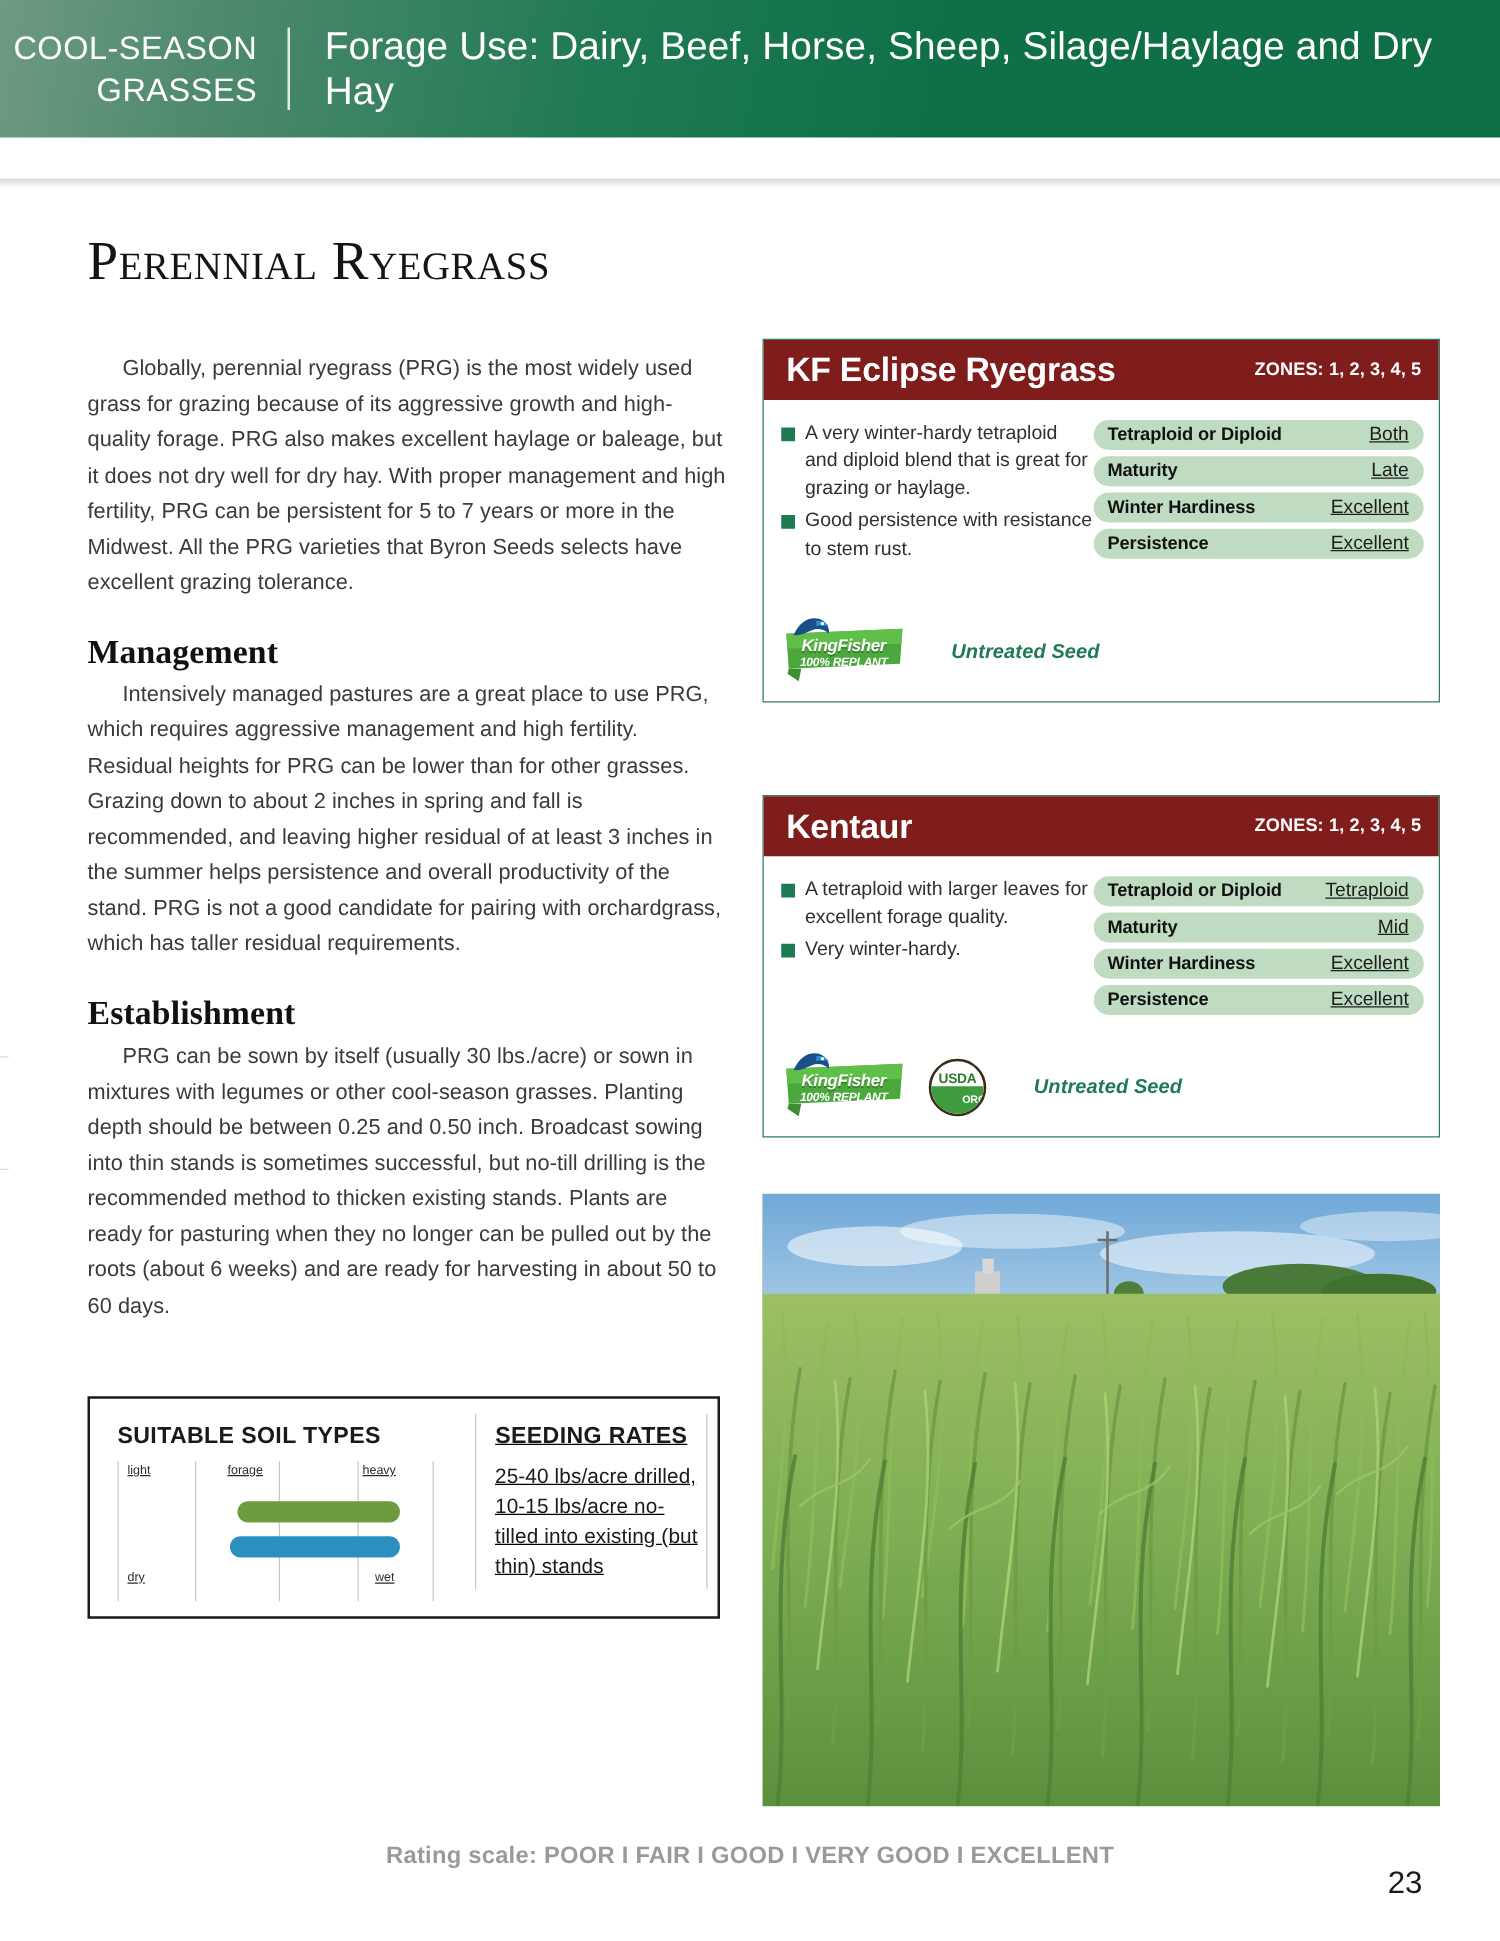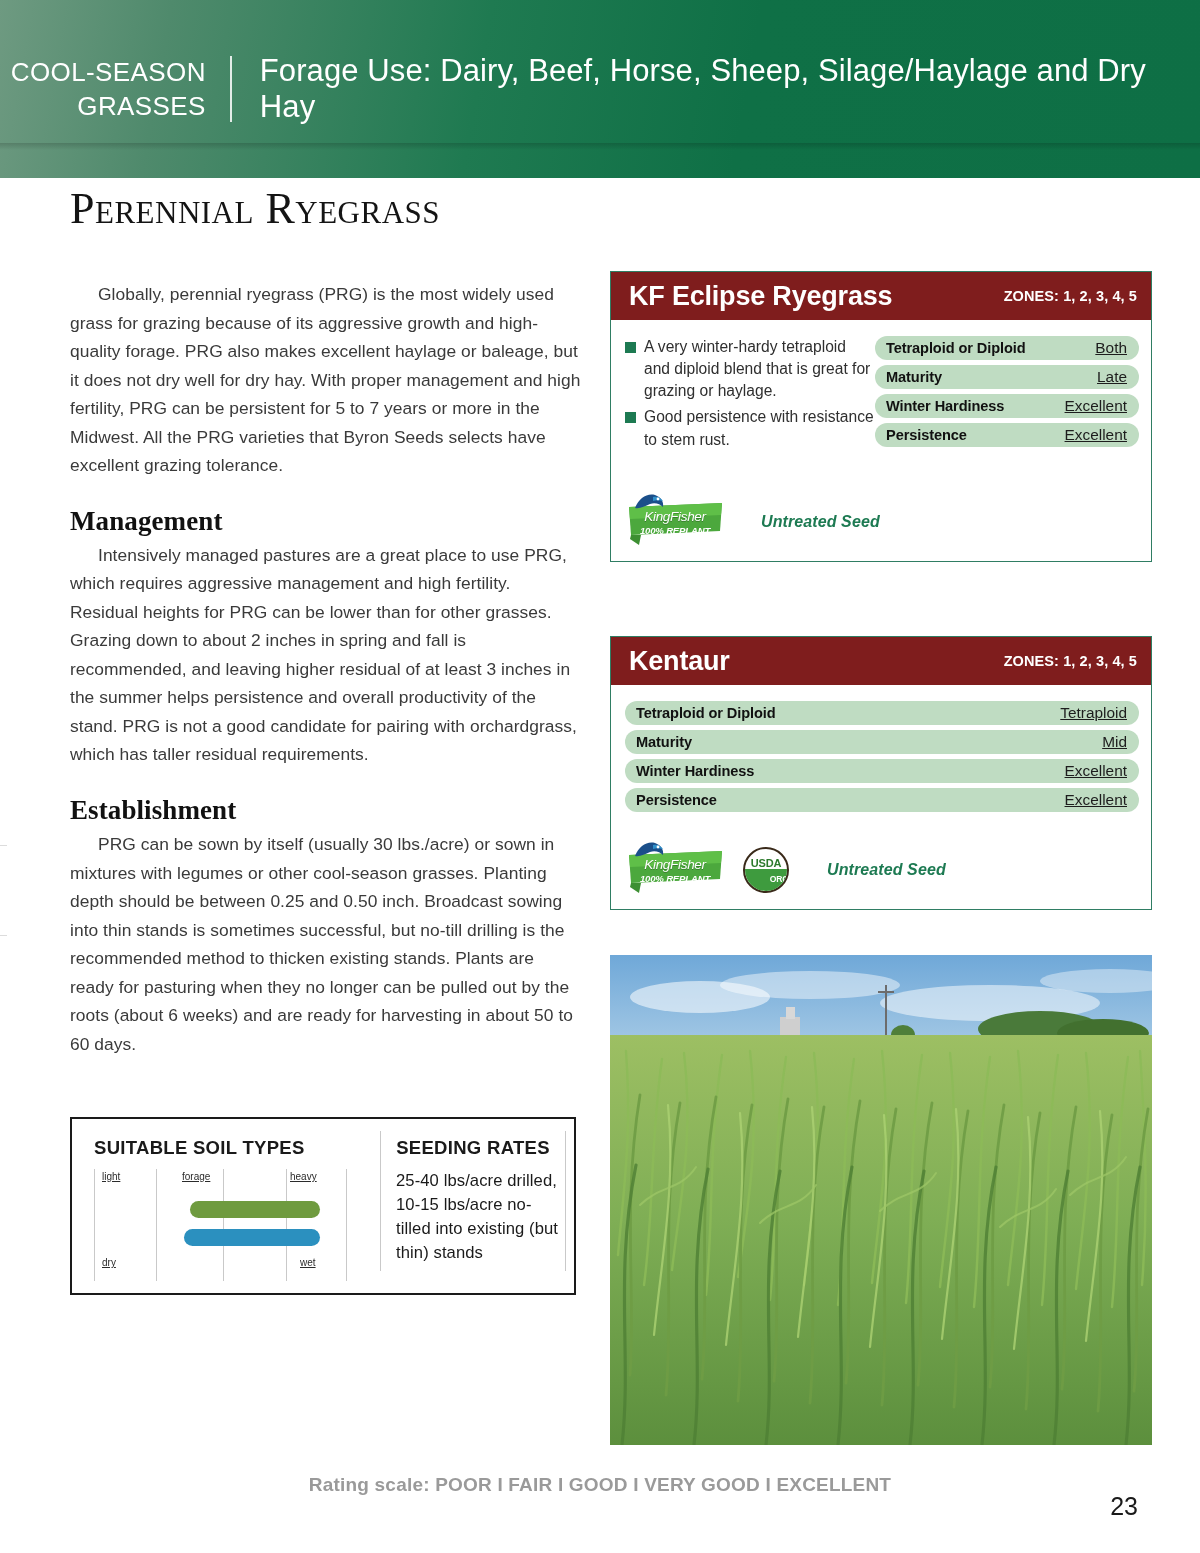--- a/index.html
+++ b/index.html
@@ -6,21 +6,21 @@
   html, body {
     width: 1200px; height: 1553px;
     background: #ffffff;
     font-family: "Liberation Sans", sans-serif;
     overflow: hidden;
   }
   .page { position: relative; width: 1200px; height: 1553px; background: #fff; }
 
   
   .banner {
-    position: absolute; left: 0; top: 0; width: 1200px; height: 178px;
+    position: absolute; left: 0; top: 0; width: 1200px; height: 110px;
     background: linear-gradient(100deg, #6e9a81 0%, #4f8a6c 14%, #1f7a51 40%, #0f7046 62%, #0e6f45 100%);
     display: flex; align-items: center;
   }
   .banner-kicker {
     width: 232px; text-align: right; padding-right: 24px;
     color: #ffffff; font-size: 26px; letter-spacing: .4px; line-height: 1.32;
     font-weight: 400;
   }
   .banner-divider {
     width: 2px; height: 66px; background: rgba(255,255,255,.85);
@@ -57,21 +57,21 @@
   .sec-block { margin-bottom: 8px; }
 
   
   .soilbox {
     position: absolute; left: 70px; top: 1117px;
     width: 506px; height: 178px;
     border: 2.5px solid #1a1a1a; background: #fff;
     display: flex;
   }
   .soil-left { width: 308px; padding: 18px 12px 10px 22px; position: relative; }
-  .soil-right { flex: 1; position: relative; padding: 18px 10px 10px 16px; }
+  .soil-right { flex: 1; position: relative; padding: 18px 10px 10px 16px; text-decoration: underline; }
   .soil-head {
     font-size: 18.5px; font-weight: 700; color: #1a1a1a; letter-spacing: .3px;
     margin-bottom: 10px;
   }
   .soil-head.center { text-align: center; padding-right: 14px;}
   .soil-grid { position: relative; height: 118px; }
   .sv-line { position: absolute; top: 0; width: 1px; height: 112px; background: #c9c9c9; }
   .soil-lab {
     position: absolute; font-size: 10px; color: #2b2b2b; text-decoration: underline;
   }
@@ -122,21 +122,21 @@
   .untreated {
     font-size: 16px; font-weight: 700; font-style: italic; color: #1d7a52;
     margin-left: 38px; letter-spacing: .1px;
   }
 
   
   .kf-logo { position: relative; width: 96px; height: 46px; flex: 0 0 96px; }
   .kf-bird { position: absolute; left: 6px; top: -7px; }
   .kf-text {
     position: absolute; left: 0; top: 10px; width: 96px; text-align: center;
-    color: #fff; font-size: 13.5px; font-weight: 400; font-style: italic;
+    color: #fff; font-size: 13.5px; font-weight: 700; font-style: italic;
     letter-spacing: -.3px; z-index: 3; text-shadow: 0 1px 0 rgba(0,0,0,.25);
   }
   .kf-sub {
     position: absolute; left: 0; top: 26px; width: 96px; text-align: center;
     color: #fff; font-size: 9.6px; font-weight: 700; font-style: italic;
     letter-spacing: -.2px; z-index: 3;
   }
   
   .usda {
     position: relative; width: 46px; height: 46px; border-radius: 50%;
@@ -294,20 +294,30 @@
       <span class="untreated">Untreated Seed</span>
     </div>
   </div>
 
   <div class="card" style="top:636px;">
     <div class="card-head">
       <span class="card-name">Kentaur</span>
       <span class="card-zones">ZONES: 1, 2, 3, 4, 5</span>
     </div>
     <div class="card-body">
+      <div class="bullets">
+        <div class="bullet">
+          <span class="bullet-sq"></span>
+          <span class="bullet-text">A tetraploid with larger leaves for excellent forage quality.</span>
+        </div>
+        <div class="bullet">
+          <span class="bullet-sq"></span>
+          <span class="bullet-text">Very winter-hardy.</span>
+        </div>
+      </div>
       <div class="specs">
         <div class="spec-row">
           <span class="spec-label">Tetraploid or Diploid</span>
           <span class="spec-value">Tetraploid</span>
         </div>
         <div class="spec-row">
           <span class="spec-label">Maturity</span>
           <span class="spec-value">Mid</span>
         </div>
         <div class="spec-row">

